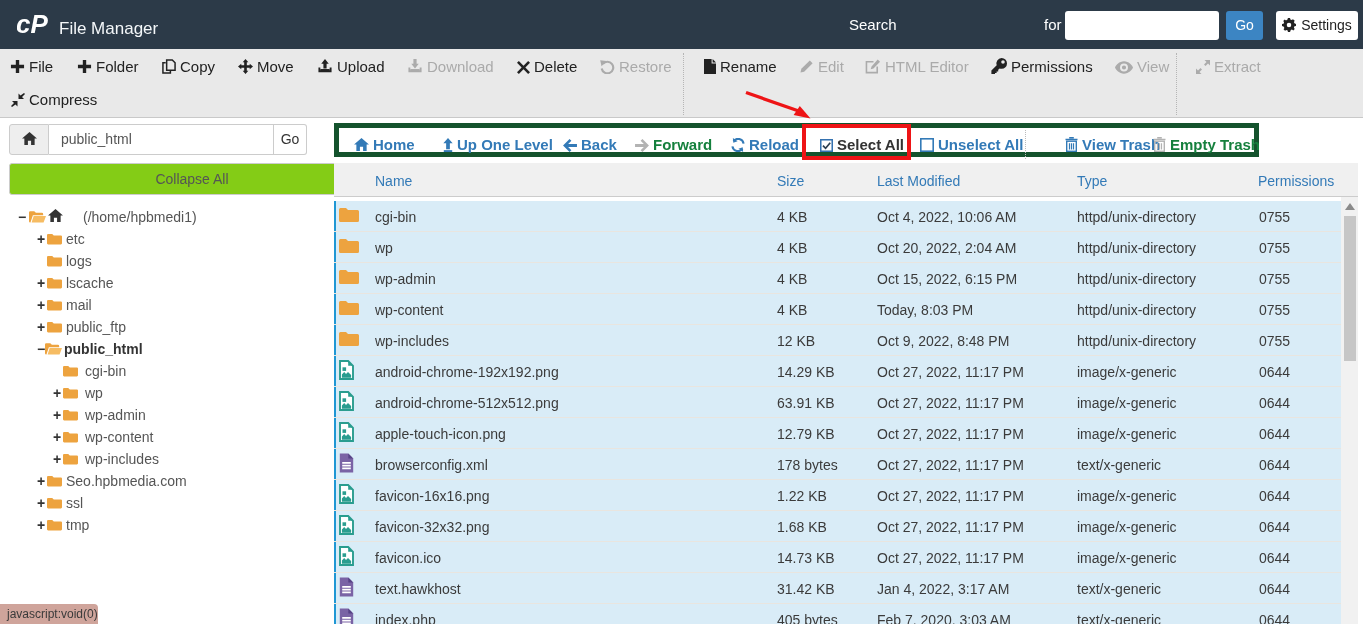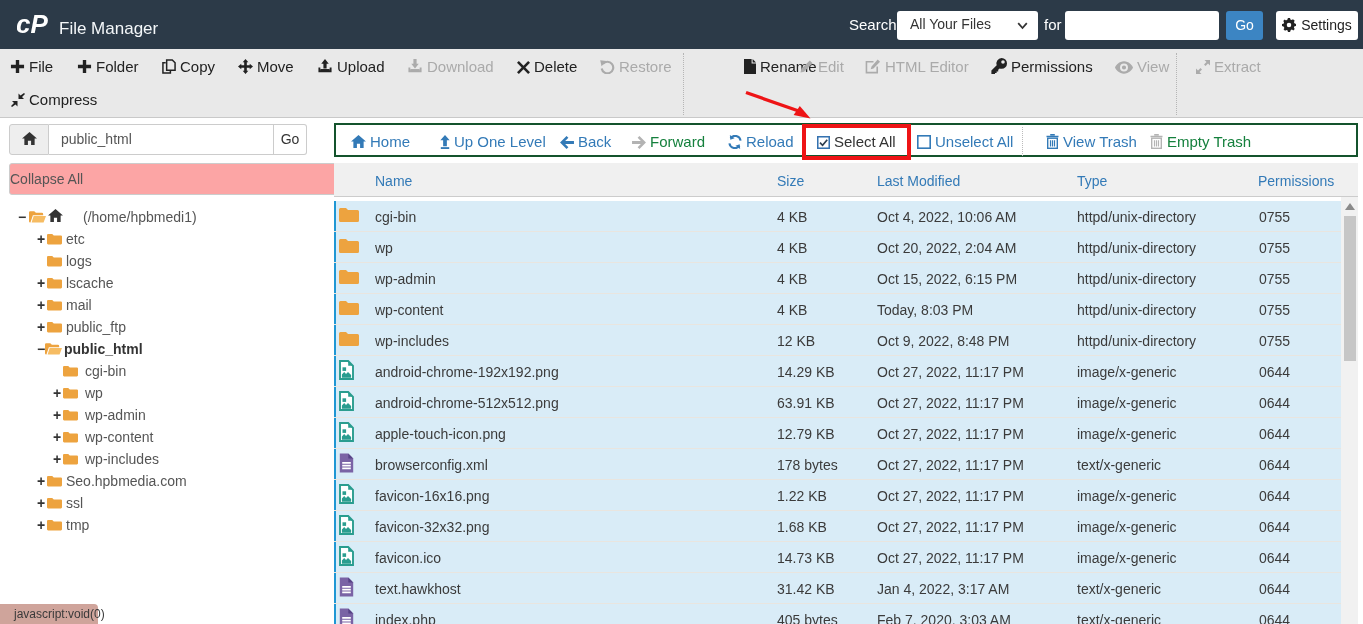--- a/index.html
+++ b/index.html
@@ -24,65 +24,60 @@
 .tbi svg { vertical-align:-2px; margin-right:4px; }
 .tbi.dis { color:#aaa; }
 .tbsep { position:absolute; width:0; border-left:1px dotted #b5b5b5; }
 
 
 #sidebar { position:absolute; top:119px; left:0; width:331px; height:505px; background:#fff; }
 #pathgroup { position:absolute; left:9px; top:5px; width:298px; height:31px; }
 #homeaddon { position:absolute; left:0; top:0; width:40px; height:31px; background:#eee; border:1px solid #ccc; border-radius:3px 0 0 3px; text-align:center; padding-top:7px; }
 #pathinput { position:absolute; left:40px; top:0; width:225px; height:31px; background:#fff; border:1px solid #ccc; border-left:none; font-size:14px; color:#555; line-height:29px; padding-left:12px; }
 #pathgo { position:absolute; left:265px; top:0; width:33px; height:31px; background:#fff; border:1px solid #ccc; border-left:none; border-radius:0 3px 3px 0; font-size:14px; color:#333; text-align:center; line-height:29px; }
-#collapseall { position:absolute; left:9px; top:44px; width:366px; height:32px; background:#fca5a5; border:1px solid #ccc; border-radius:3px; font-size:14px; color:#555; line-height:30px; }
+#collapseall { position:absolute; left:9px; top:44px; width:366px; height:32px; background:#84cc16; border:1px solid #ccc; border-radius:3px; font-size:14px; color:#555; text-align:center; line-height:30px; }
 .trow { position:absolute; height:22px; line-height:22px; font-size:14px; color:#555; white-space:nowrap; }
 .trow b { color:#333; }
 .tsign { font-weight:700; color:#333; font-size:14px; }
 .trow span svg { display:block; }
 
 
-#maintb { position:absolute; left:334px; top:123px; width:1024px; height:34px; background:#fff; border:2px solid #14532d; }
+#maintb { position:absolute; left:334px; top:123px; width:925px; height:34px; background:#fff; border:5px solid #14532d;font-weight:bold; }
 .mtbi { position:absolute; top:8px; font-size:15px; color:#337ab7; white-space:nowrap; height:18px; line-height:18px; }
 .mtbi svg { vertical-align:-2px; margin-right:4px; }
 .mtbi.dis { color:#15803d; }
 .mtbi.dark { color:#333; }
 .mtbsep { position:absolute; top:2px; height:29px; width:0; border-left:1px dotted #bbb; }
 
 
 #thead { position:absolute; left:334px; top:163px; width:1024px; height:34px; background:#f0f0f0; border-bottom:1px solid #ccc; }
 .th { position:absolute; top:10px; font-size:14px; color:#337ab7; }
 #rows { position:absolute; left:334px; top:200px; width:1007px; height:424px; }
 .frow { position:absolute; left:0; width:1007px; height:30px; background:#d9ecf7; border-left:2px solid #1f97d4; box-shadow:0 1px 0 #e9e5df; }
 .cell { position:absolute; top:8px; font-size:14px; color:#3b3b3b; white-space:nowrap; }
 .frow svg.ficon { position:absolute; left:3px; }
 
 
 #sbar { position:absolute; left:1341px; top:197px; width:17px; height:427px; background:#f1f1f1; }
 #sthumb { position:absolute; left:2.5px; top:19px; width:12px; height:145px; background:#c6c6c6; }
 
 
 #redbox { position:absolute; left:802px; top:124px; width:109px; height:36px; border:4px solid #ee1416; }
-#status { position:absolute; left:0; top:604px; width:98px; height:20px; background:#cfa49b; color:#3a3a3a; font-size:12px; line-height:20px; padding-left:14px; border-radius:0 4px 0 0; }
+#status { position:absolute; left:0; top:604px; width:98px; height:20px; background:#cfa49b; color:#3a3a3a; font-size:12px; line-height:20px; padding-left:7px; border-radius:0 4px 0 0; }
 </style>
 </head>
 <body>
 <div id="page">
 
   <div id="topbar">
     <svg class="abs" style="left:17px;top:12px" width="36" height="26" viewBox="0 0 36 26">
         <text x="-1" y="21" font-family="Liberation Sans" font-style="italic" font-weight="bold" font-size="26" fill="#fff">cP</text>
       </svg>
     <span id="apptitle">File Manager</span>
     <span class="hlbl" style="left:849px">Search</span>
-    <div id="selbox">All Your Files
-      <svg width="11" height="11" viewBox="0 0 11 11">
-          <path d="M1.2 3.2 L5.5 8 L9.8 3.2" stroke="#333" stroke-width="1.8" fill="none"></path>
-        </svg>
-    </div>
     <span class="hlbl" style="left:1044px">for</span>
     <div id="searchinput"></div>
     <div id="gobtn">Go</div>
     <div id="settingsbtn"><svg style="vertical-align:-2px;margin-right:5px" width="14" height="14" viewBox="0 0 16 16">
           <path d="M6.8 0 h2.4 l0.35 1.8 a6 6 0 0 1 1.5 0.62 l1.5 -1 L14.6 3.1 l-1 1.5 a6 6 0 0 1 0.62 1.5 L16 6.8 v2.4 l-1.8 0.35 a6 6 0 0 1 -0.62 1.5 l1 1.5 -1.7 1.7 -1.5 -1 a6 6 0 0 1 -1.5 0.62 L9.2 16 H6.8 l-0.35 -1.8 a6 6 0 0 1 -1.5 -0.62 l-1.5 1 L1.75 12.9 l1 -1.5 a6 6 0 0 1 -0.62 -1.5 L0 9.2 V6.8 l1.8 -0.35 a6 6 0 0 1 0.62 -1.5 l-1 -1.5 L3.1 1.75 l1.5 1 a6 6 0 0 1 1.5 -0.62 Z M8 5.4 a2.6 2.6 0 1 0 0 5.2 a2.6 2.6 0 0 0 0 -5.2 Z" fill="#222"></path>
         </svg>Settings</div>
   </div>
 
   <div id="toolbar">
       <span class="tbi" style="left:10px;top:9px"><svg width="15" height="15" viewBox="0 0 16 16">
@@ -108,21 +103,21 @@
           <path d="M1 9 V14 H15 V9 H13 V12 H3 V9 Z" fill="#ababab"></path>
           <rect x="3" y="10.7" width="10" height="2.2" fill="#ababab"></rect>
         </svg>Download</span>
       <span class="tbi" style="left:517px;top:9px"><svg width="13" height="13" viewBox="0 0 14 14">
           <path d="M2 0 L7 5 L12 0 L14 2 L9 7 L14 12 L12 14 L7 9 L2 14 L0 12 L5 7 L0 2 Z" fill="#222"></path>
         </svg>Delete</span>
       <span class="tbi dis" style="left:600px;top:9px"><svg width="15" height="15" viewBox="0 0 16 16">
           <path d="M3.1 5.2 a6.2 6.2 0 1 1 -1.3 5" fill="none" stroke="#ababab" stroke-width="2.3"></path>
           <path d="M0.2 1.2 L7 2.2 L1.6 7.8 Z" fill="#ababab"></path>
         </svg>Restore</span>
-      <span class="tbi" style="left:744px;top:9px"><svg width="12" height="15" viewBox="0 0 12 15">
+      <span class="tbi" style="left:704px;top:9px"><svg width="12" height="15" viewBox="0 0 12 15">
           <path d="M0 0 H7.6 V4.4 H12 V15 H0 Z" fill="#222"></path>
           <path d="M8.6 0 L12 3.4 H8.6 Z" fill="#222"></path>
         </svg>Rename</span>
       <span class="tbi dis" style="left:799px;top:9px"><svg width="15" height="15" viewBox="0 0 16 16">
           <path d="M11.5 1.5 L14.5 4.5 L5.5 13.5 L1.5 14.5 L2.5 10.5 Z" fill="#ababab"></path>
         </svg>Edit</span>
       <span class="tbi dis" style="left:865px;top:9px"><svg width="16" height="15" viewBox="0 0 17 16">
           <path d="M13 8 V14.5 H1.5 V3 H9" fill="none" stroke="#ababab" stroke-width="1.7"></path>
           <path d="M13.5 0.5 L16 3 L9 10 L6 11 L7 8 Z" fill="#ababab"></path>
         </svg>HTML Editor</span>
@@ -317,21 +312,21 @@
           <path d="M1.5 9 a6 6 0 0 0 10.8 2.5" fill="none" stroke="#337ab7" stroke-width="2.2"></path>
           <path d="M13 15 L12.5 10 L8 11.5 Z" fill="#337ab7"></path>
         </svg>Reload</span>
       <span class="mtbi dark" style="left:481px"><svg width="13" height="13" viewBox="0 0 14 14">
           <rect x="0.8" y="0.8" width="12.4" height="12.4" fill="#fff" stroke="#3572b0" stroke-width="1.7"></rect>
           <path d="M3.2 7.2 L6 10 L11 4" fill="none" stroke="#2c3e50" stroke-width="1.8"></path>
         </svg>Select All</span>
       <span class="mtbi" style="left:581px"><svg width="14" height="14" viewBox="0 0 14 14">
           <rect x="0.8" y="0.8" width="12.4" height="12.4" fill="#fff" stroke="#337ab7" stroke-width="1.6"></rect>
         </svg>Unselect All</span>
-      <span class="mtbi" style="left:710px"><svg width="13" height="15" viewBox="0 0 13 15">
+      <span class="mtbi" style="left:726px"><svg width="13" height="15" viewBox="0 0 13 15">
           <path d="M4.2 0.7 H8.8 M0.5 2.5 H12.5" stroke="#337ab7" stroke-width="1.5" fill="none"></path>
           <rect x="1.7" y="4.2" width="9.6" height="10.1" fill="none" stroke="#337ab7" stroke-width="1.4"></rect>
           <path d="M4.5 6.2 V12.4 M6.5 6.2 V12.4 M8.5 6.2 V12.4" stroke="#337ab7" stroke-width="1.2" fill="none"></path>
         </svg>View Trash</span>
       <span class="mtbi dis" style="left:814px"><svg width="13" height="15" viewBox="0 0 13 15">
           <path d="M4.2 0.7 H8.8 M0.5 2.5 H12.5" stroke="#b3b3b3" stroke-width="1.5" fill="none"></path>
           <rect x="1.7" y="4.2" width="9.6" height="10.1" fill="none" stroke="#b3b3b3" stroke-width="1.4"></rect>
           <path d="M4.5 6.2 V12.4 M6.5 6.2 V12.4 M8.5 6.2 V12.4" stroke="#b3b3b3" stroke-width="1.2" fill="none"></path>
         </svg>Empty Trash</span>
       <div class="mtbsep" style="left:686px"></div>

